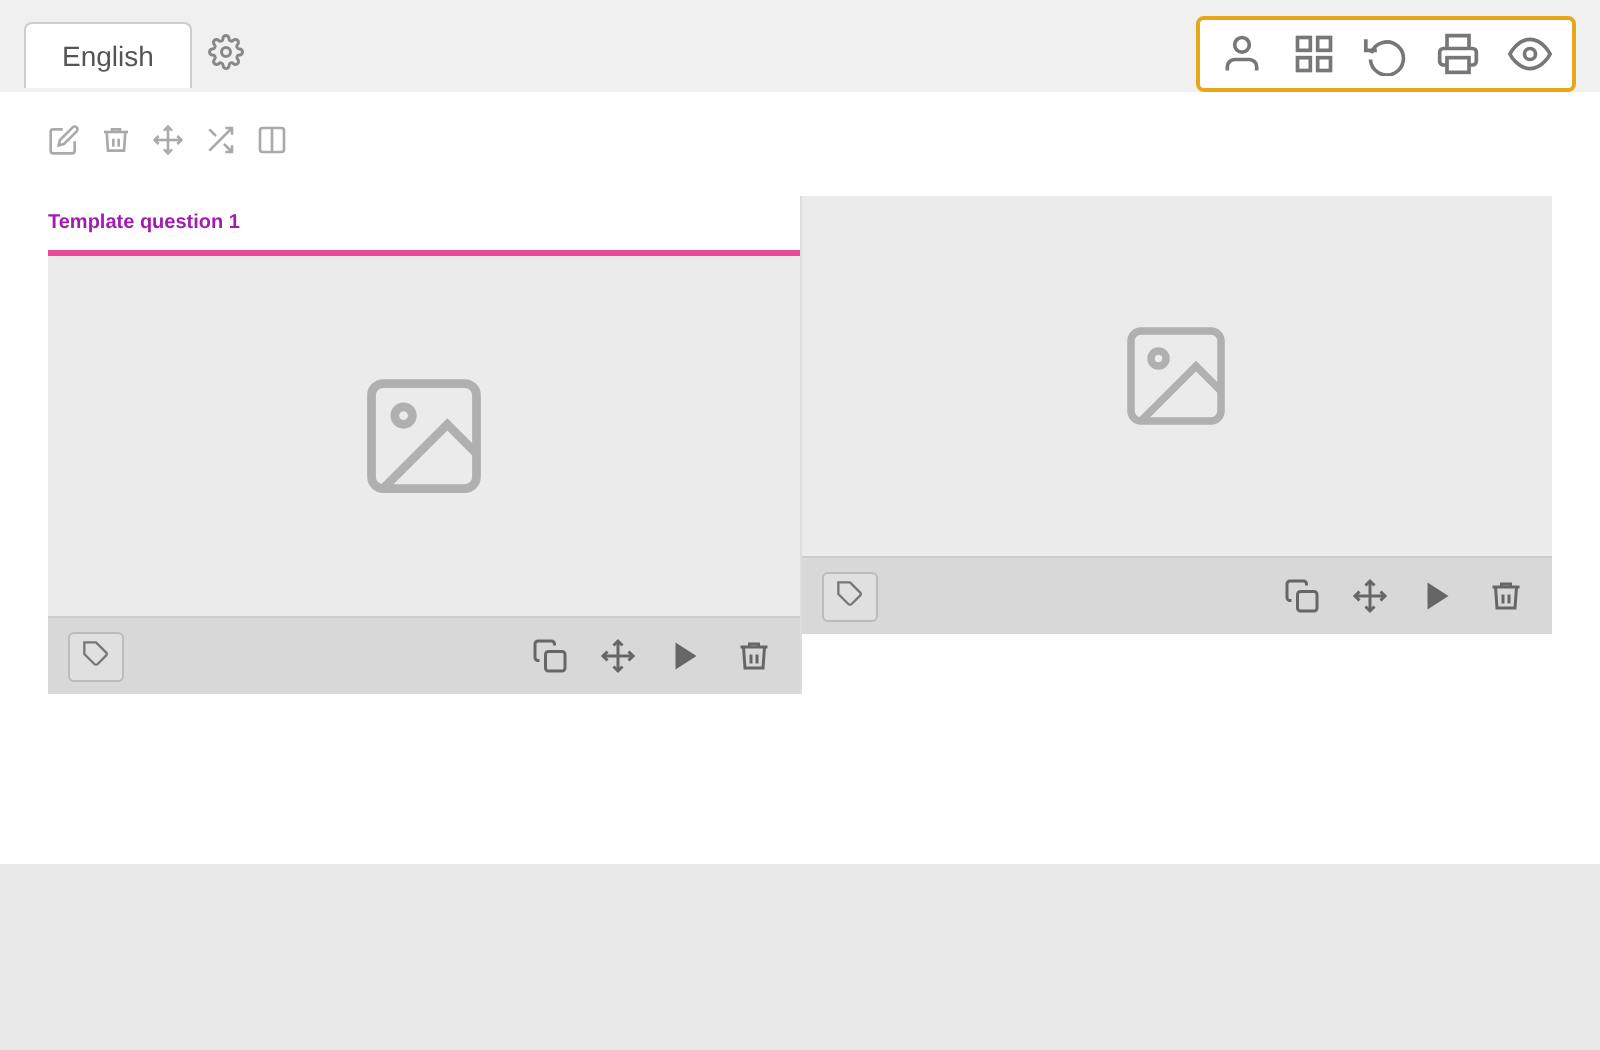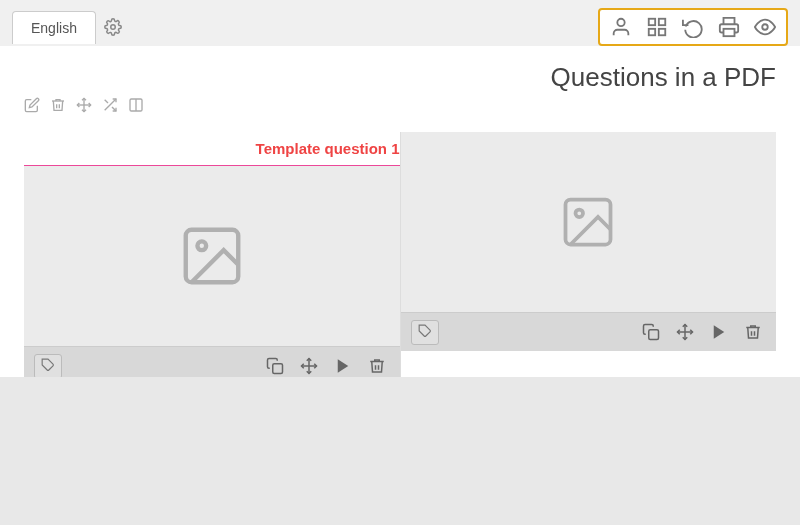--- a/index.html
+++ b/index.html
@@ -5,26 +5,25 @@
     * { box-sizing: border-box; margin: 0; padding: 0; }
     body {
       font-family: Arial, sans-serif;
       background: #e8e8e8;
       width: 800px;
       height: 525px;
       overflow: hidden;
     }
     .main-container {
       width: 800px;
-      height: 377px;
+      height: 432px;
       background: #f0f0f0;
       display: flex;
       flex-direction: column;
       position: relative;
-      text-align: right;
     }
 
     
     .top-bar {
       display: flex;
       justify-content: space-between;
       align-items: center;
       padding: 8px 12px 0 12px;
       background: #f0f0f0;
     }
@@ -111,24 +110,24 @@
     }
     .question-col {
       flex: 1;
       border-right: 1px solid #ddd;
     }
     .question-col:last-child {
       border-right: none;
     }
     .question-header {
       font-weight: bold;
-      font-size: 15px;
-      color: #ef4444;
+      font-size: 10px;
+      color: #a21caf;
       padding: 8px 0 8px 0;
-      border-bottom: 1px solid #ec4899;
+      border-bottom: 3px solid #ec4899;
     }
 
     
     .question-card {
       background: #ebebeb;
       margin: 0;
       padding: 0;
       min-height: 200px;
       display: flex;
       flex-direction: column;
@@ -237,21 +236,20 @@
         <svg width="22" height="22" viewBox="0 0 24 24" fill="none" stroke="#777" stroke-width="2">
           <path d="M1 12s4-8 11-8 11 8 11 8-4 8-11 8-11-8-11-8z"></path>
           <circle cx="12" cy="12" r="3"></circle>
         </svg>
       </button>
     </div>
   </div>
 
   <div class="content-area">
 
-    <div class="page-title">Questions in a PDF</div>
 
     <div class="title-actions">
 
       <button class="title-action-btn">
         <svg width="16" height="16" viewBox="0 0 24 24" fill="none" stroke="#aaa" stroke-width="2">
           <path d="M11 4H4a2 2 0 0 0-2 2v14a2 2 0 0 0 2 2h14a2 2 0 0 0 2-2v-7"></path>
           <path d="M18.5 2.5a2.121 2.121 0 0 1 3 3L12 15l-4 1 1-4 9.5-9.5z"></path>
         </svg>
       </button>
 

